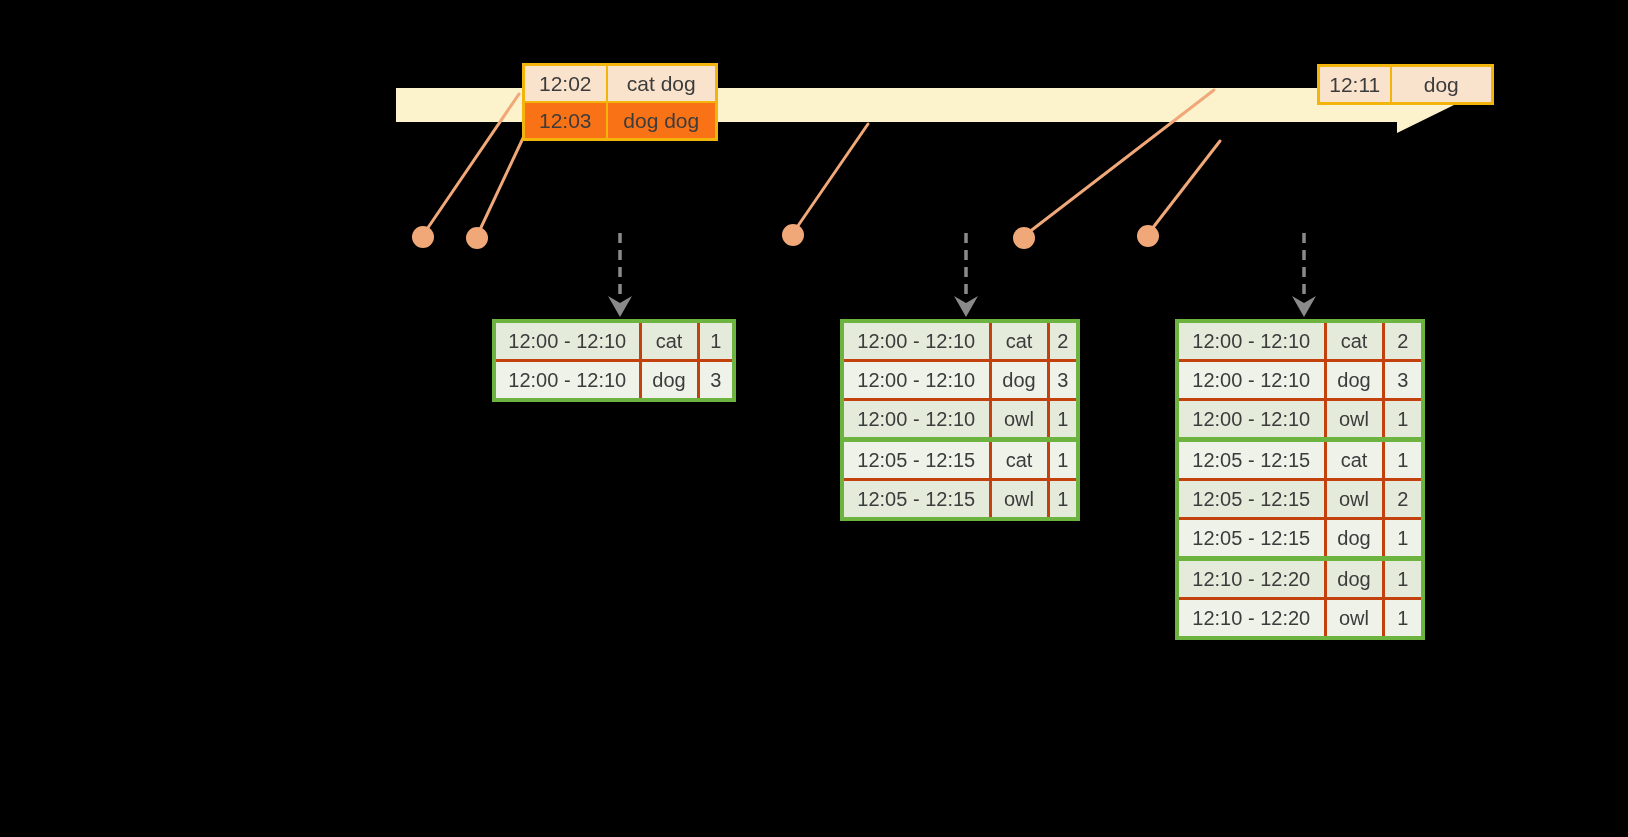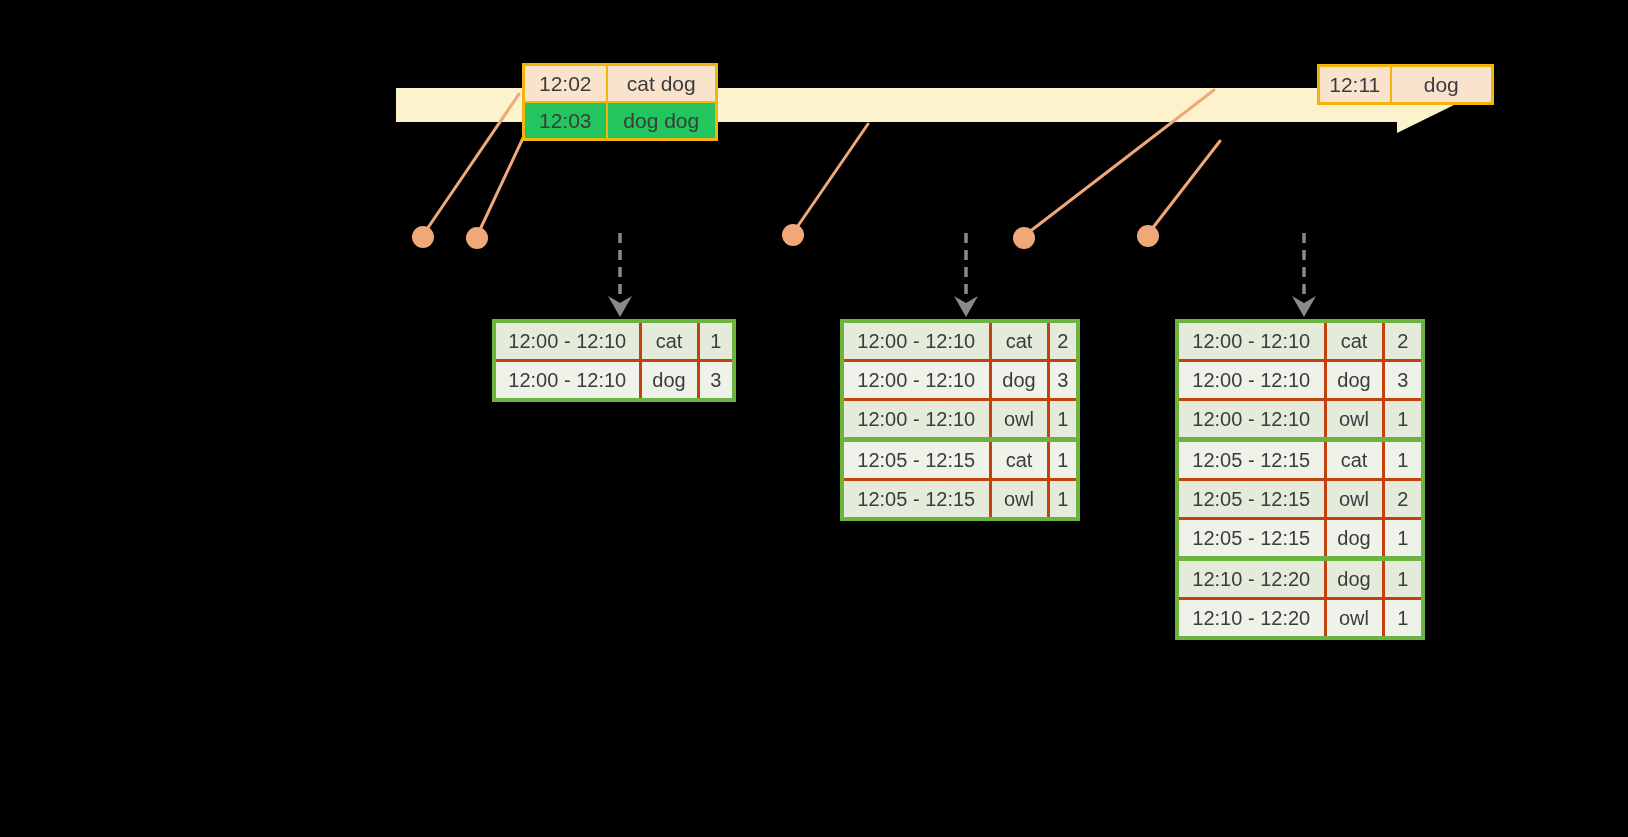--- a/index.html
+++ b/index.html
@@ -7,21 +7,21 @@
     position:relative;width:1628px;height:837px;background:#000;overflow:hidden;
     font-family:"Liberation Sans","DejaVu Sans",sans-serif;color:#3c3c3c;
   }
   svg.layer{position:absolute;left:0;top:0;}
   table{position:absolute;border-collapse:collapse;table-layout:fixed;}
   td{text-align:center;vertical-align:middle;padding:0 4px;white-space:nowrap;overflow:hidden;}
   
   .event-table{border:3px solid #f3b40c;font-size:21px;}
   .event-table td{border:2px solid #f3b40c;height:35px;}
   .event-table tr.shade-dark td{background:#fae3cd;}
-  .event-table tr.shade-light td{background:#22c55e;}
+  .event-table tr.shade-light td{background:#f97316;}
   
   .result-table{border:4px solid #6db33f;font-size:20px;}
   .result-table td{border:3px solid #c2410c;height:36px;}
   .result-table tr.shade-dark td{background:#e4ebdb;}
   .result-table tr.shade-light td{background:#eef2e9;}
   .result-table tr.group-start td{border-top:5px solid #6db33f;}
   
   #event-t1{left:522px;top:63px;}
   #event-t2{left:867px;top:84px;}
   #event-t3{left:1281px;top:64px;margin-left:36px;}

